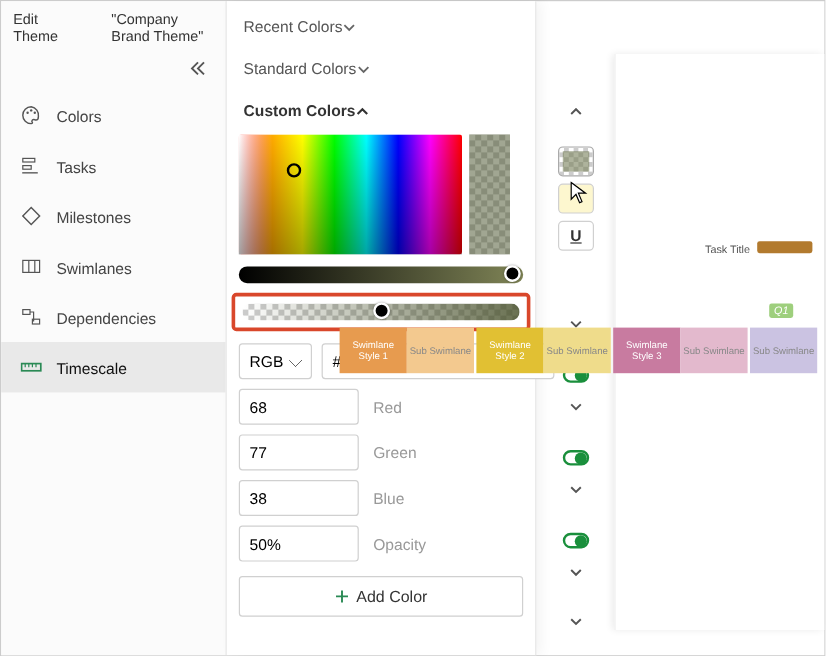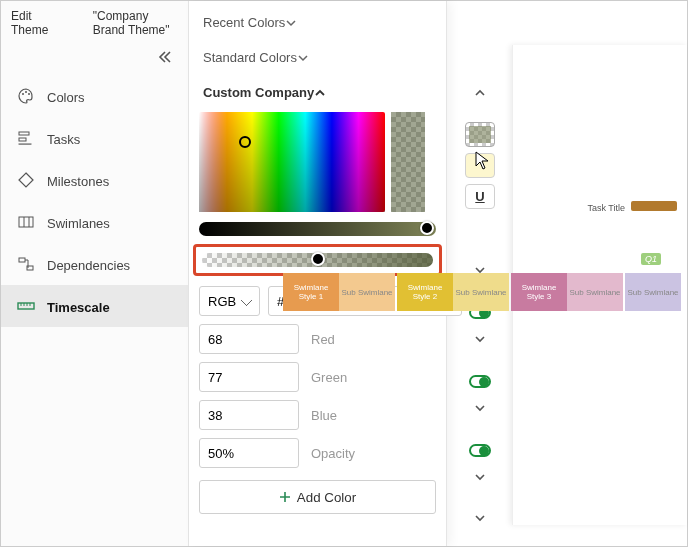--- a/index.html
+++ b/index.html
@@ -2,21 +2,21 @@
 <html><head>
 <meta charset="utf-8">
 <style>
   * { box-sizing: border-box; margin: 0; padding: 0; font-family: "Segoe UI", Arial, sans-serif; }
   body { background:#fff; width:688px; height:547px; overflow:hidden; position:relative; font-size:13px; color:#333; }
   .main { display:flex; width:100%; height:100%; border:1px solid #ccc; }
   .sidebar { width:188px; background:#fbfbfb; border-right:1px solid #e5e5e5; display:flex; flex-direction:column; }
   .sidebar-head { padding:8px 10px 4px; font-size:12px; color:#333; display:flex; align-items:center; gap:20px; }
   .collapse-btn { display:flex; justify-content:flex-end; padding:8px 16px 10px; cursor:pointer; }
   .nav-item { display:flex; align-items:flex-end; gap:12px; padding:12px 16px; cursor:pointer; color:#444; }
-  .nav-item.active { background:#e9e9e9; font-weight:700; color:#111; }
+  .nav-item.active { background:#e9e9e9; font-weight:400; color:#111; }
   .nav-icon { width:18px; height:18px; display:flex; align-items:center; justify-content:center; }
   .panel { width:258px; background:#fff; border-right:1px solid #e5e5e5; display:flex; flex-direction:column; padding:6px 10px 10px; position:relative; box-shadow:4px 0 10px rgba(0,0,0,0.05); }
   .accordion-row { display:flex; align-items:center; padding:8px 4px 12px; cursor:pointer; color:#555; }
   .accordion-row.bold { font-weight:600; color:#333; }
   .picker-area { display:flex; gap:6px; }
   .gradient { width:186px; height:100px; position:relative; background:
      linear-gradient(to right, #fff, rgba(255,255,255,0) 15%),
      linear-gradient(to right, red, orange, yellow, lime, cyan, blue, magenta, red);
      border-radius:2px; }
   .gradient::after { content:""; position:absolute; inset:0; background:linear-gradient(to bottom, rgba(0,0,0,0), #000 100%); opacity:.35; }
@@ -145,21 +145,21 @@
           <path d="M2 4l4 4 4-4" fill="none" stroke="#666" stroke-width="1.5"></path>
         </svg>
     </div>
     <div class="accordion-row">
       <span>Standard Colors</span>
       <svg width="12" height="12" viewBox="0 0 12 12">
           <path d="M2 4l4 4 4-4" fill="none" stroke="#666" stroke-width="1.5"></path>
         </svg>
     </div>
     <div class="accordion-row bold">
-      <span>Custom Company</span>
+      <span>Custom Colors</span>
       <svg width="12" height="12" viewBox="0 0 12 12">
           <path d="M2 8l4-4 4 4" fill="none" stroke="#333" stroke-width="1.8"></path>
         </svg>
     </div>
 
     <div class="picker-area">
       <div class="gradient">
         <div class="grad-thumb"></div>
       </div>
       <div class="swatch-prev"></div>

